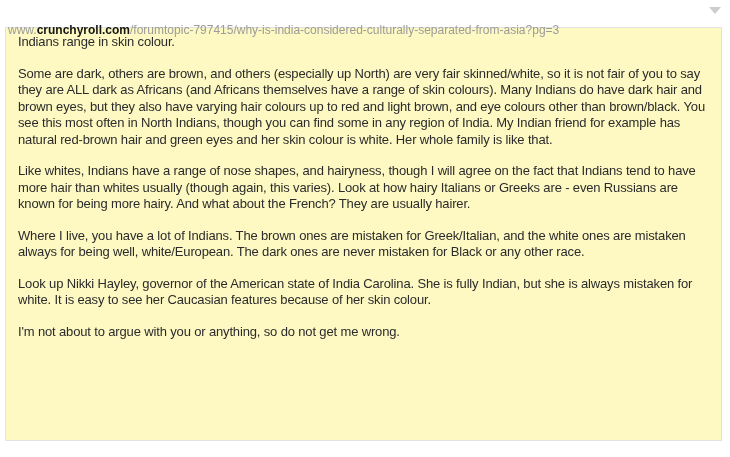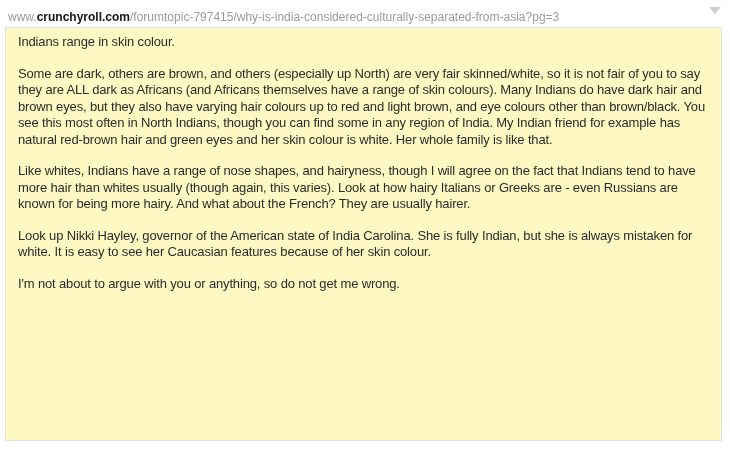--- a/index.html
+++ b/index.html
@@ -10,21 +10,21 @@
     height: 457px;
     background: #ffffff;
     overflow: hidden;
     font-family: "Liberation Sans", "DejaVu Sans", sans-serif;
   }
   
   .url-bar {
     position: relative;
     height: 27px;
     background: #ffffff;
-    padding: 10px 10px 0 8px;
+    padding: 23px 10px 0 8px;
     font-size: 12px;
     line-height: 14px;
     white-space: nowrap;
     cursor: text;
   }
   .url-muted  { color: #9b9b9b; }
   .url-domain { color: #151515; font-weight: bold; }
   .dropdown-arrow {
     position: absolute;
     top: 7px;
@@ -60,15 +60,16 @@
 
 <div class="url-bar">
   <span class="url-muted">www.</span><span class="url-domain">crunchyroll.com</span><span class="url-muted">/forumtopic-797415/why-is-india-considered-culturally-separated-from-asia?pg=3</span>
   <span class="dropdown-arrow"></span>
 </div>
 
 <div class="content-panel">
   <p>Indians range in skin colour.</p>
   <p>Some are dark, others are brown, and others (especially up North) are very fair skinned/white, so it is not fair of you to say they are ALL dark as Africans (and Africans themselves have a range of skin colours). Many Indians do have dark hair and brown eyes, but they also have varying hair colours up to red and light brown, and eye colours other than brown/black. You see this most often in North Indians, though you can find some in any region of India. My Indian friend for example has natural red-brown hair and green eyes and her skin colour is white. Her whole family is like that.</p>
   <p>Like whites, Indians have a range of nose shapes, and hairyness, though I will agree on the fact that Indians tend to have more hair than whites usually (though again, this varies). Look at how hairy Italians or Greeks are - even Russians are known for being more hairy. And what about the French? They are usually hairer.</p>
+  <p>Where I live, you have a lot of Indians. The brown ones are mistaken for Greek/Italian, and the white ones are mistaken always for being well, white/European. The dark ones are never mistaken for Black or any other race.</p>
   <p>Look up Nikki Hayley, governor of the American state of India Carolina. She is fully Indian, but she is always mistaken for white. It is easy to see her Caucasian features because of her skin colour.</p>
   <p>I'm not about to argue with you or anything, so do not get me wrong.</p>
 </div>
 
 </body></html>

